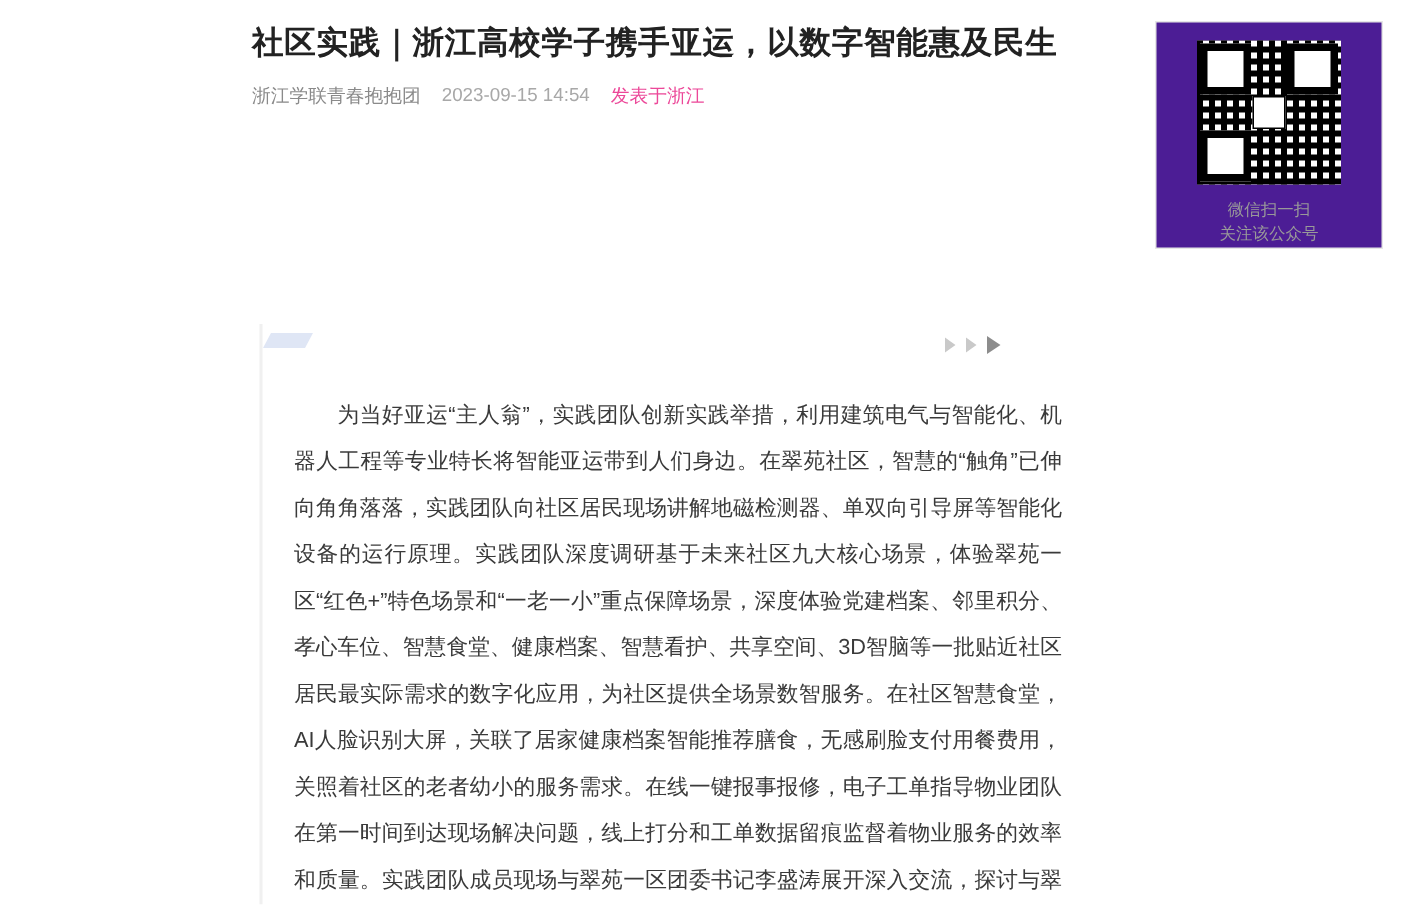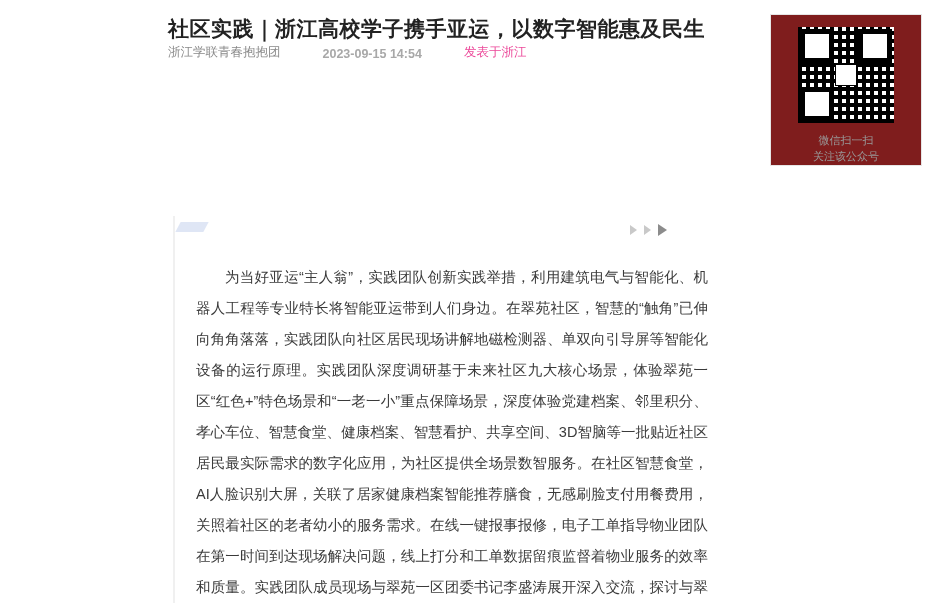--- a/index.html
+++ b/index.html
@@ -30,48 +30,47 @@
   }
   .article-title {
     font-size: 21px;
     line-height: 30px;
     font-weight: bold;
     color: #222222;
     letter-spacing: 0.5px;
     white-space: nowrap;
   }
   .meta-row {
+    margin-top: 12px;
     font-size: 12.5px;
     color: #9a9a9a;
     display: flex;
-    align-items: flex-end;
-    gap: 28px;
+    align-items: flex-start;
   }
   .meta-author {
     color: #8a8a8a;
   }
   .meta-date {
     margin-left: 14px;
     color: #a8a8a8;
-    font-weight: bold;
   }
   .meta-loc {
     margin-left: 14px;
     color: #ec4899;
   }
 
   
   .qr-card {
     position: absolute;
     right: 30px;
     top: 14px;
     width: 152px;
     height: 152px;
     border: 1px solid #e6e6e6;
-    background: #7f1d1d;
+    background: #4c1d95;
     box-sizing: border-box;
     display: flex;
     flex-direction: column;
     align-items: center;
     justify-content: flex-start;
     padding-top: 12px;
   }
   .qr-img {
     width: 96px;
     height: 96px;

